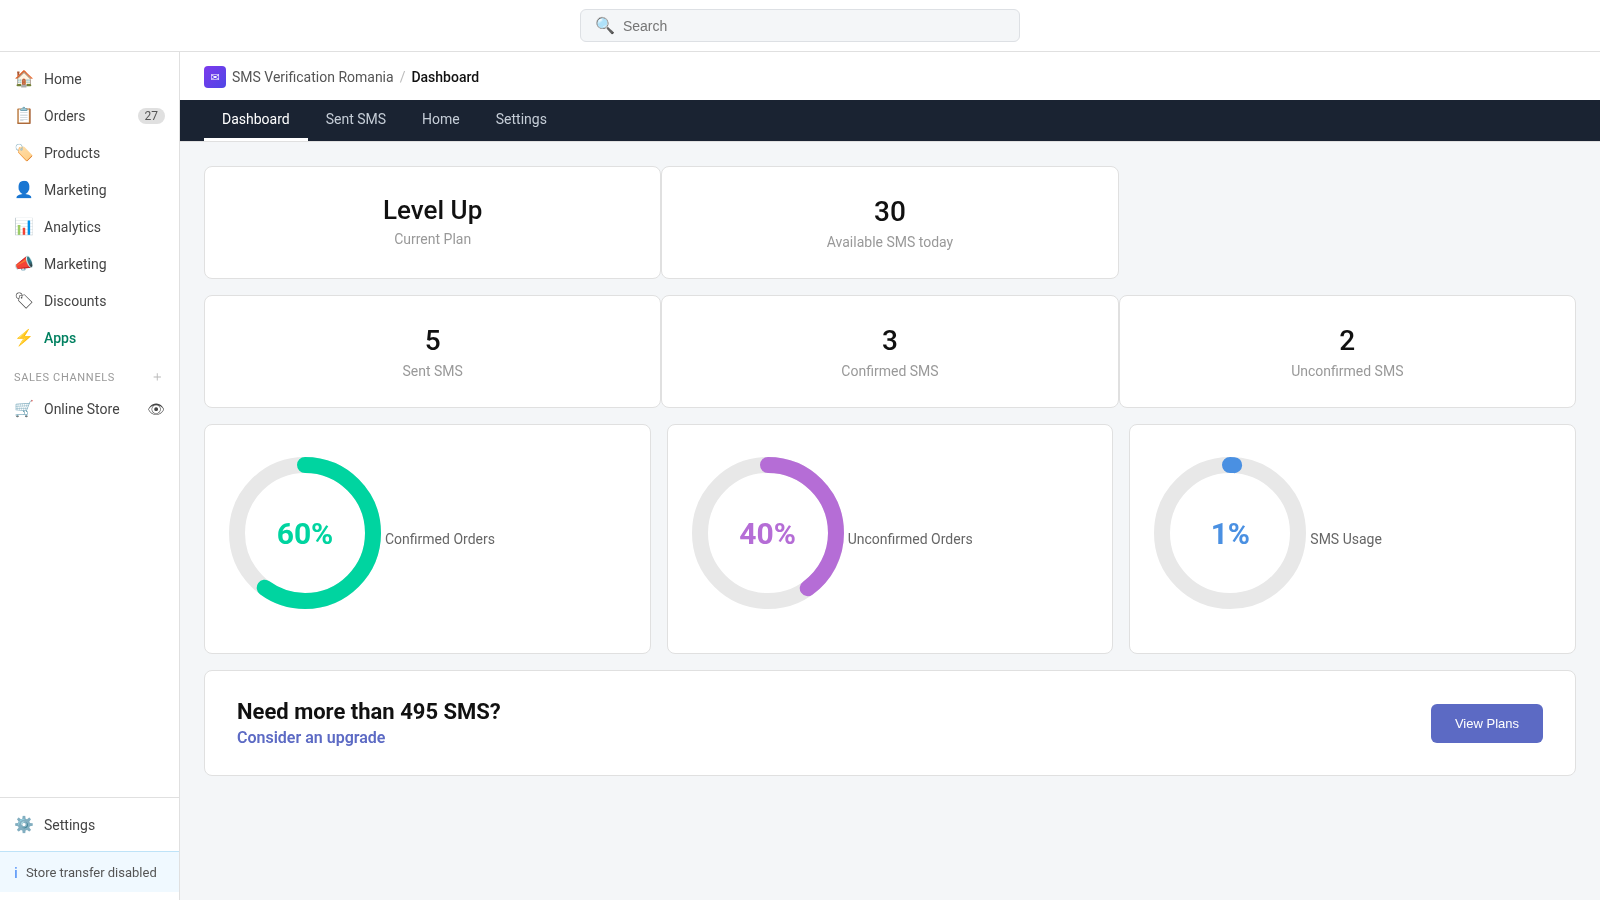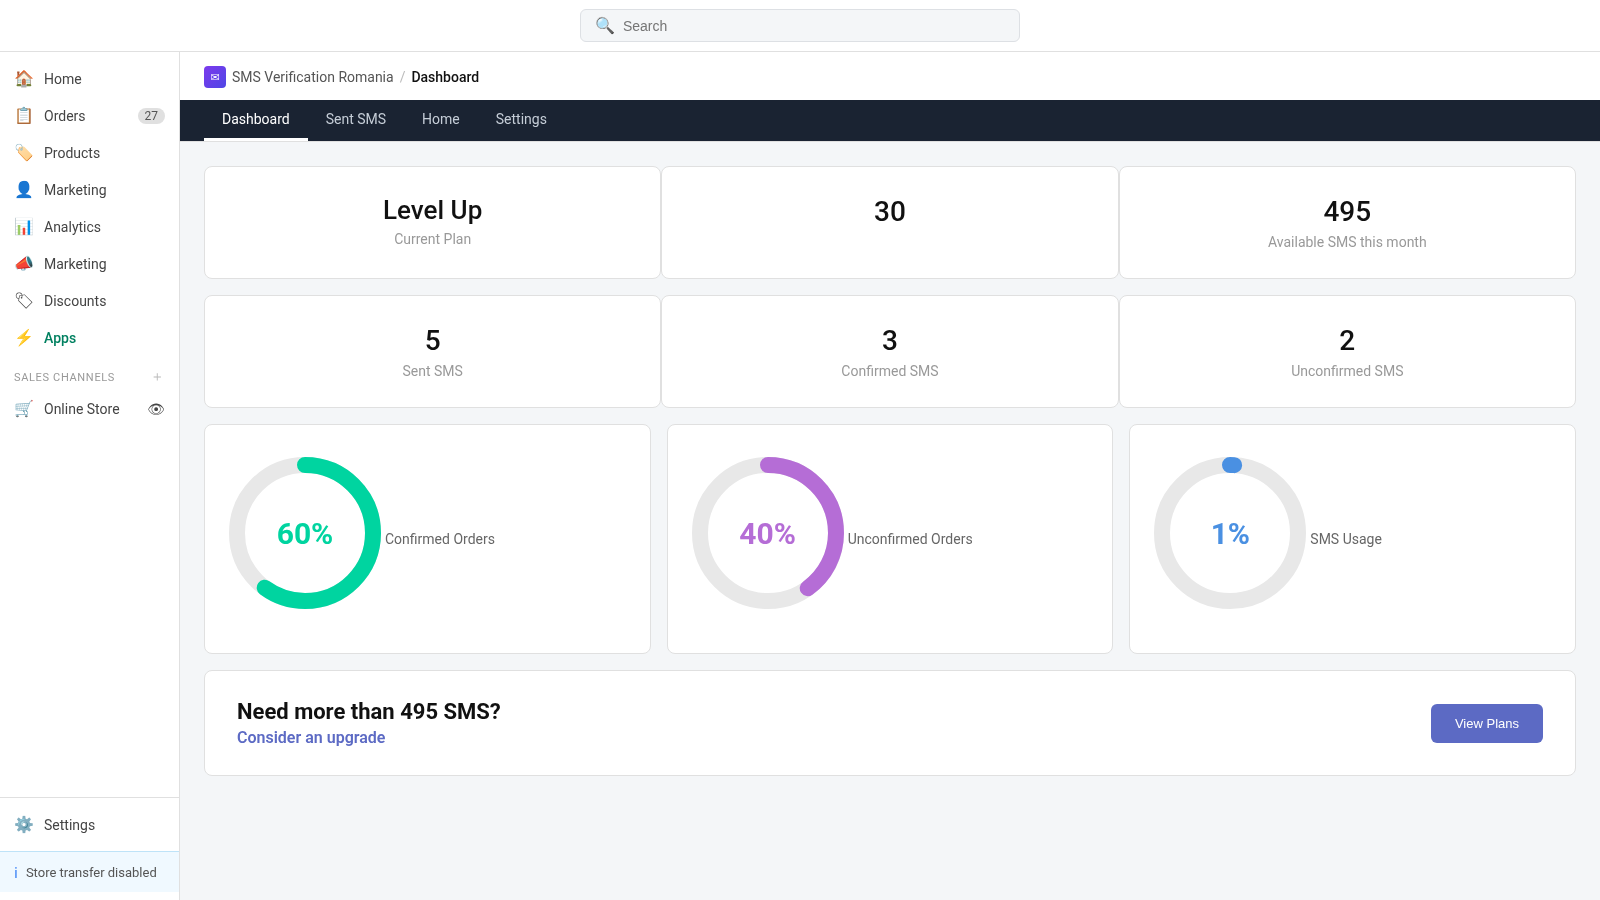--- a/index.html
+++ b/index.html
@@ -350,24 +350,21 @@
 
     <div class="dashboard-content">
 
       <div class="stats-grid" id="stats-grid-1">
           <div class="stat-card">
     <div class="stat-value plan">Level Up</div>
     <div class="stat-label">Current Plan</div>
   </div>
           <div class="stat-card">
     <div class="stat-value">30</div>
-  </div>
-          <div class="stat-card">
-    <div class="stat-value">495</div>
-    <div class="stat-label">Available SMS this month</div>
+    <div class="stat-label">Available SMS today</div>
   </div>
         </div>
 
       <div class="stats-grid" id="stats-grid-2">
           <div class="stat-card">
     <div class="stat-value">5</div>
     <div class="stat-label">Sent SMS</div>
   </div>
           <div class="stat-card">
     <div class="stat-value">3</div>

